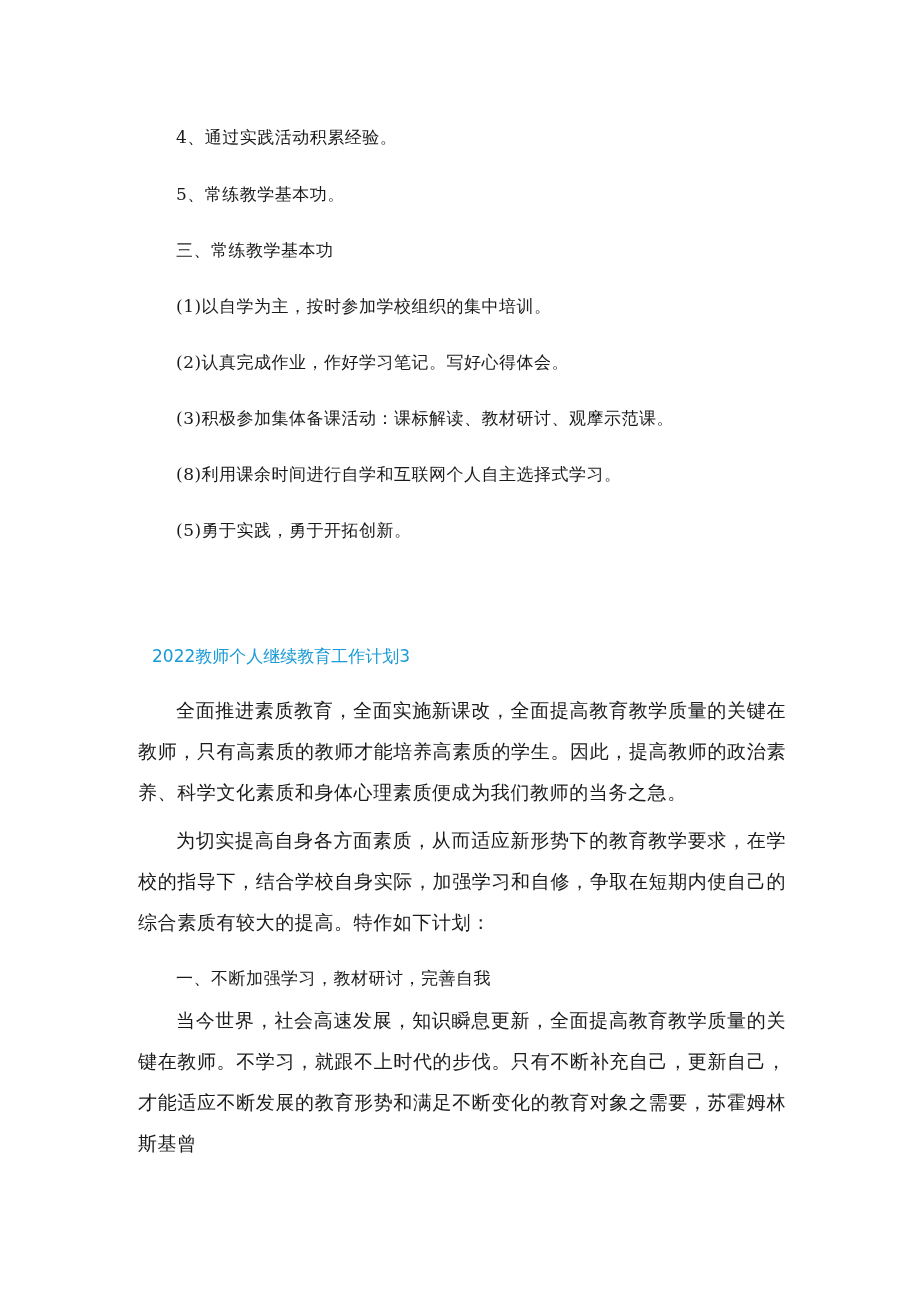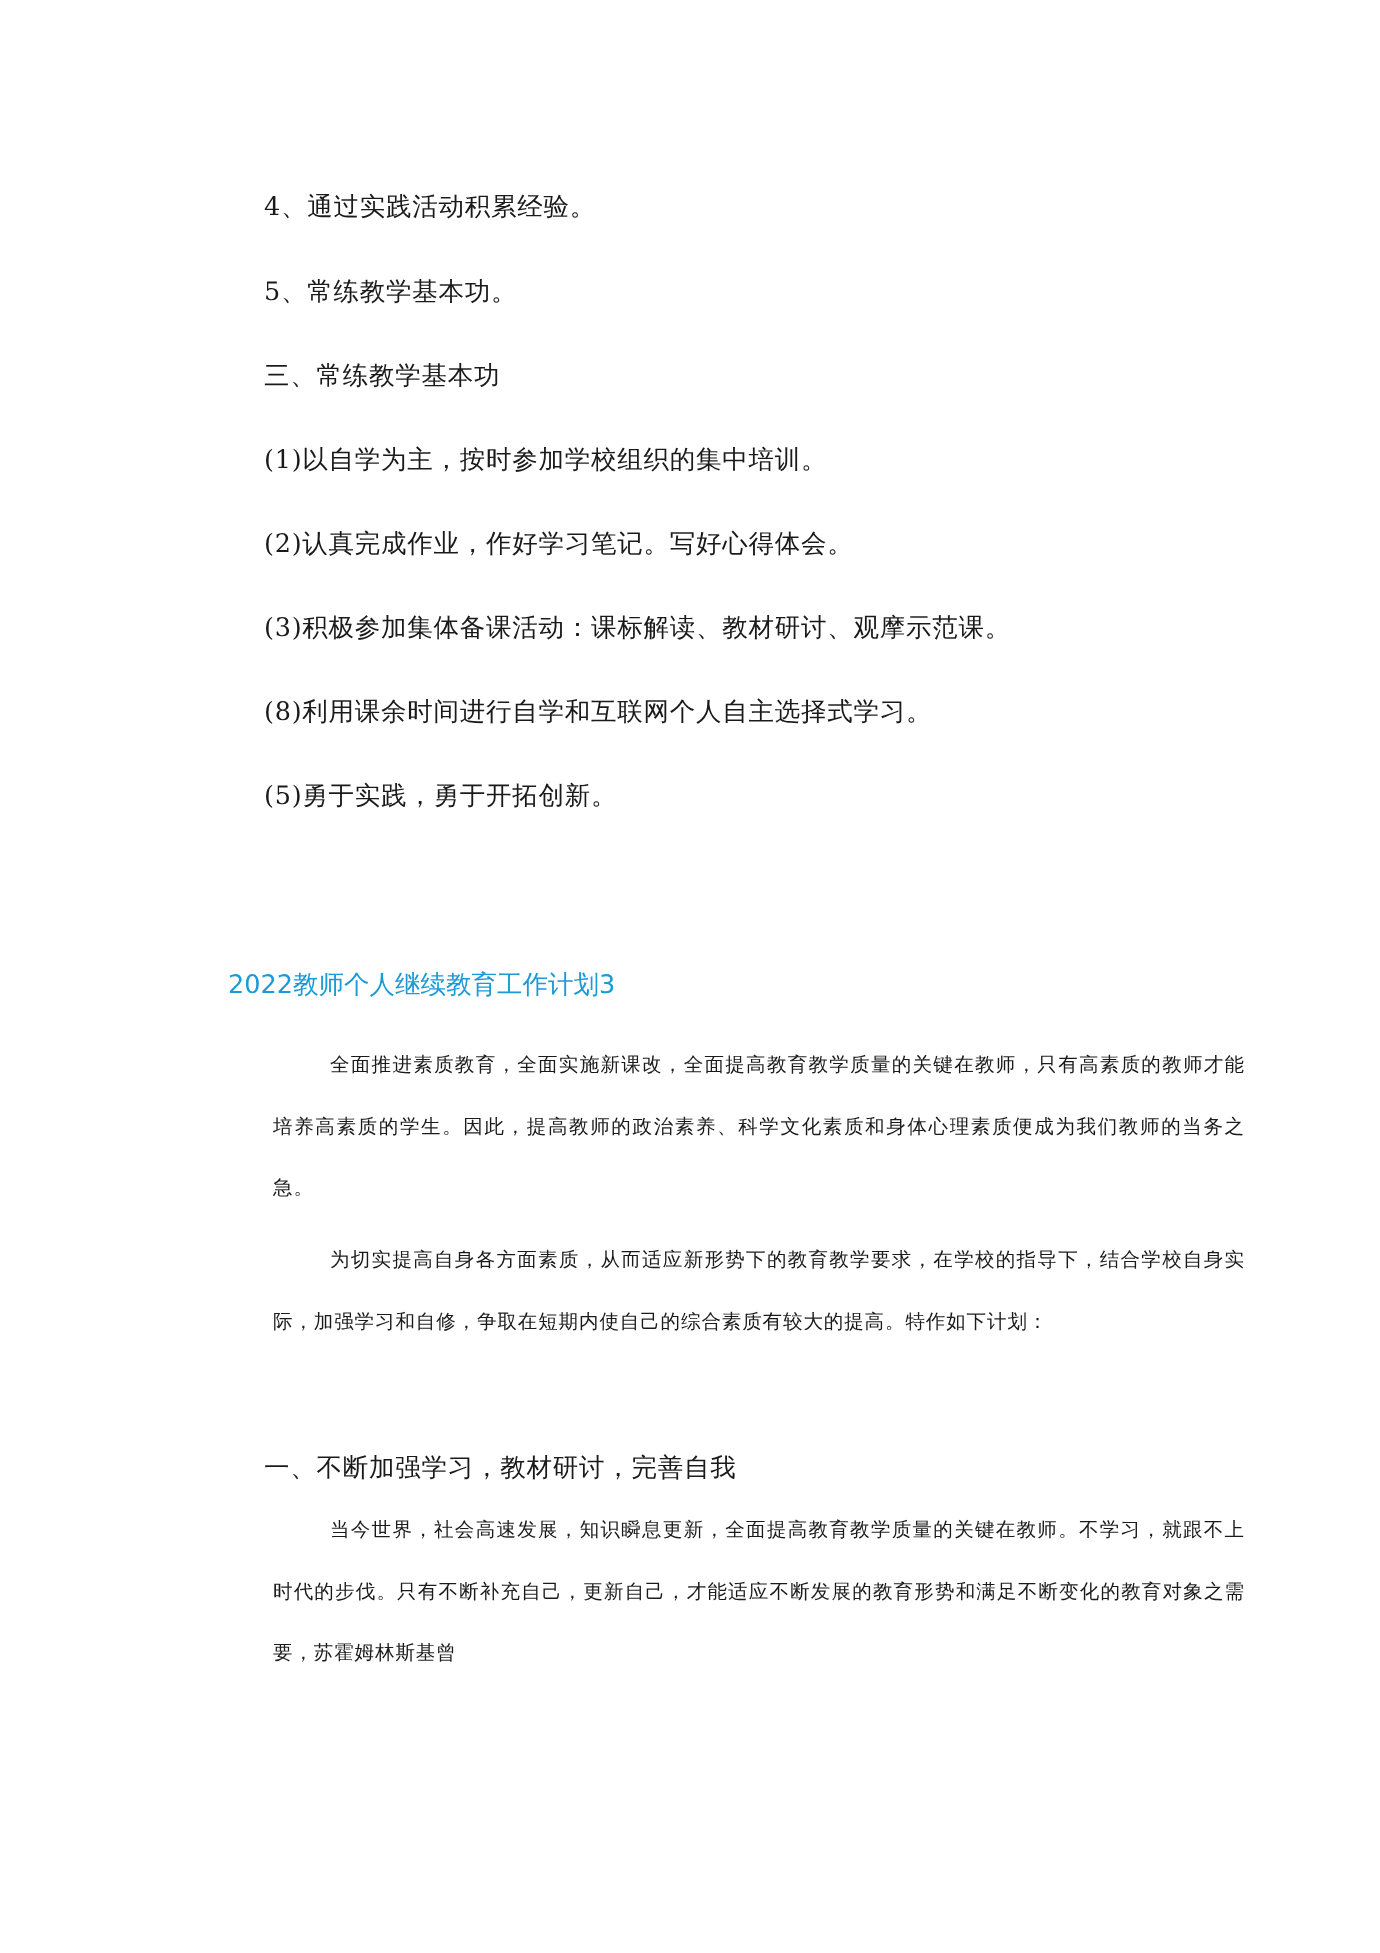--- a/index.html
+++ b/index.html
@@ -2,22 +2,22 @@
 <html><head>
   <meta charset="utf-8">
   <style>
     html, body { margin: 0; padding: 0; background: #ffffff; }
     body { width: 920px; height: 1302px; position: relative; overflow: hidden;
       font-family: "DejaVu Serif", "Liberation Serif", serif; color: #1a1a1a; }
     .page { position: absolute; left: 138px; top: 0; width: 648px; }
     .line { position: absolute; left: 38px; font-size: 17px; white-space: nowrap; letter-spacing: 0.5px; text-align: center; }
     .heading { position: absolute; left: -20px; font-family: "DejaVu Sans", "Liberation Sans", sans-serif;
       font-size: 17px; color: #1a9ad6; white-space: nowrap; margin-left: 34px; }
-    .para { position: absolute; left: 0; width: 648px; font-size: 13px; line-height: 41px;
-      text-indent: 38px; text-align: justify; letter-spacing: 0.6px; margin-left: 44px; }
+    .para { position: absolute; left: 0; width: 648px; font-size: 19px; line-height: 41px;
+      text-indent: 38px; text-align: justify; letter-spacing: 0.6px; }
   </style>
 </head>
 <body>
 
 <div class="page">
   <div class="line" style="top:126px">4、通过实践活动积累经验。</div>
   <div class="line" style="top:183px">5、常练教学基本功。</div>
   <div class="line" style="top:239px">三、常练教学基本功</div>
   <div class="line" style="top:295px">(1)以自学为主，按时参加学校组织的集中培训。</div>
   <div class="line" style="top:351px">(2)认真完成作业，作好学习笔记。写好心得体会。</div>

